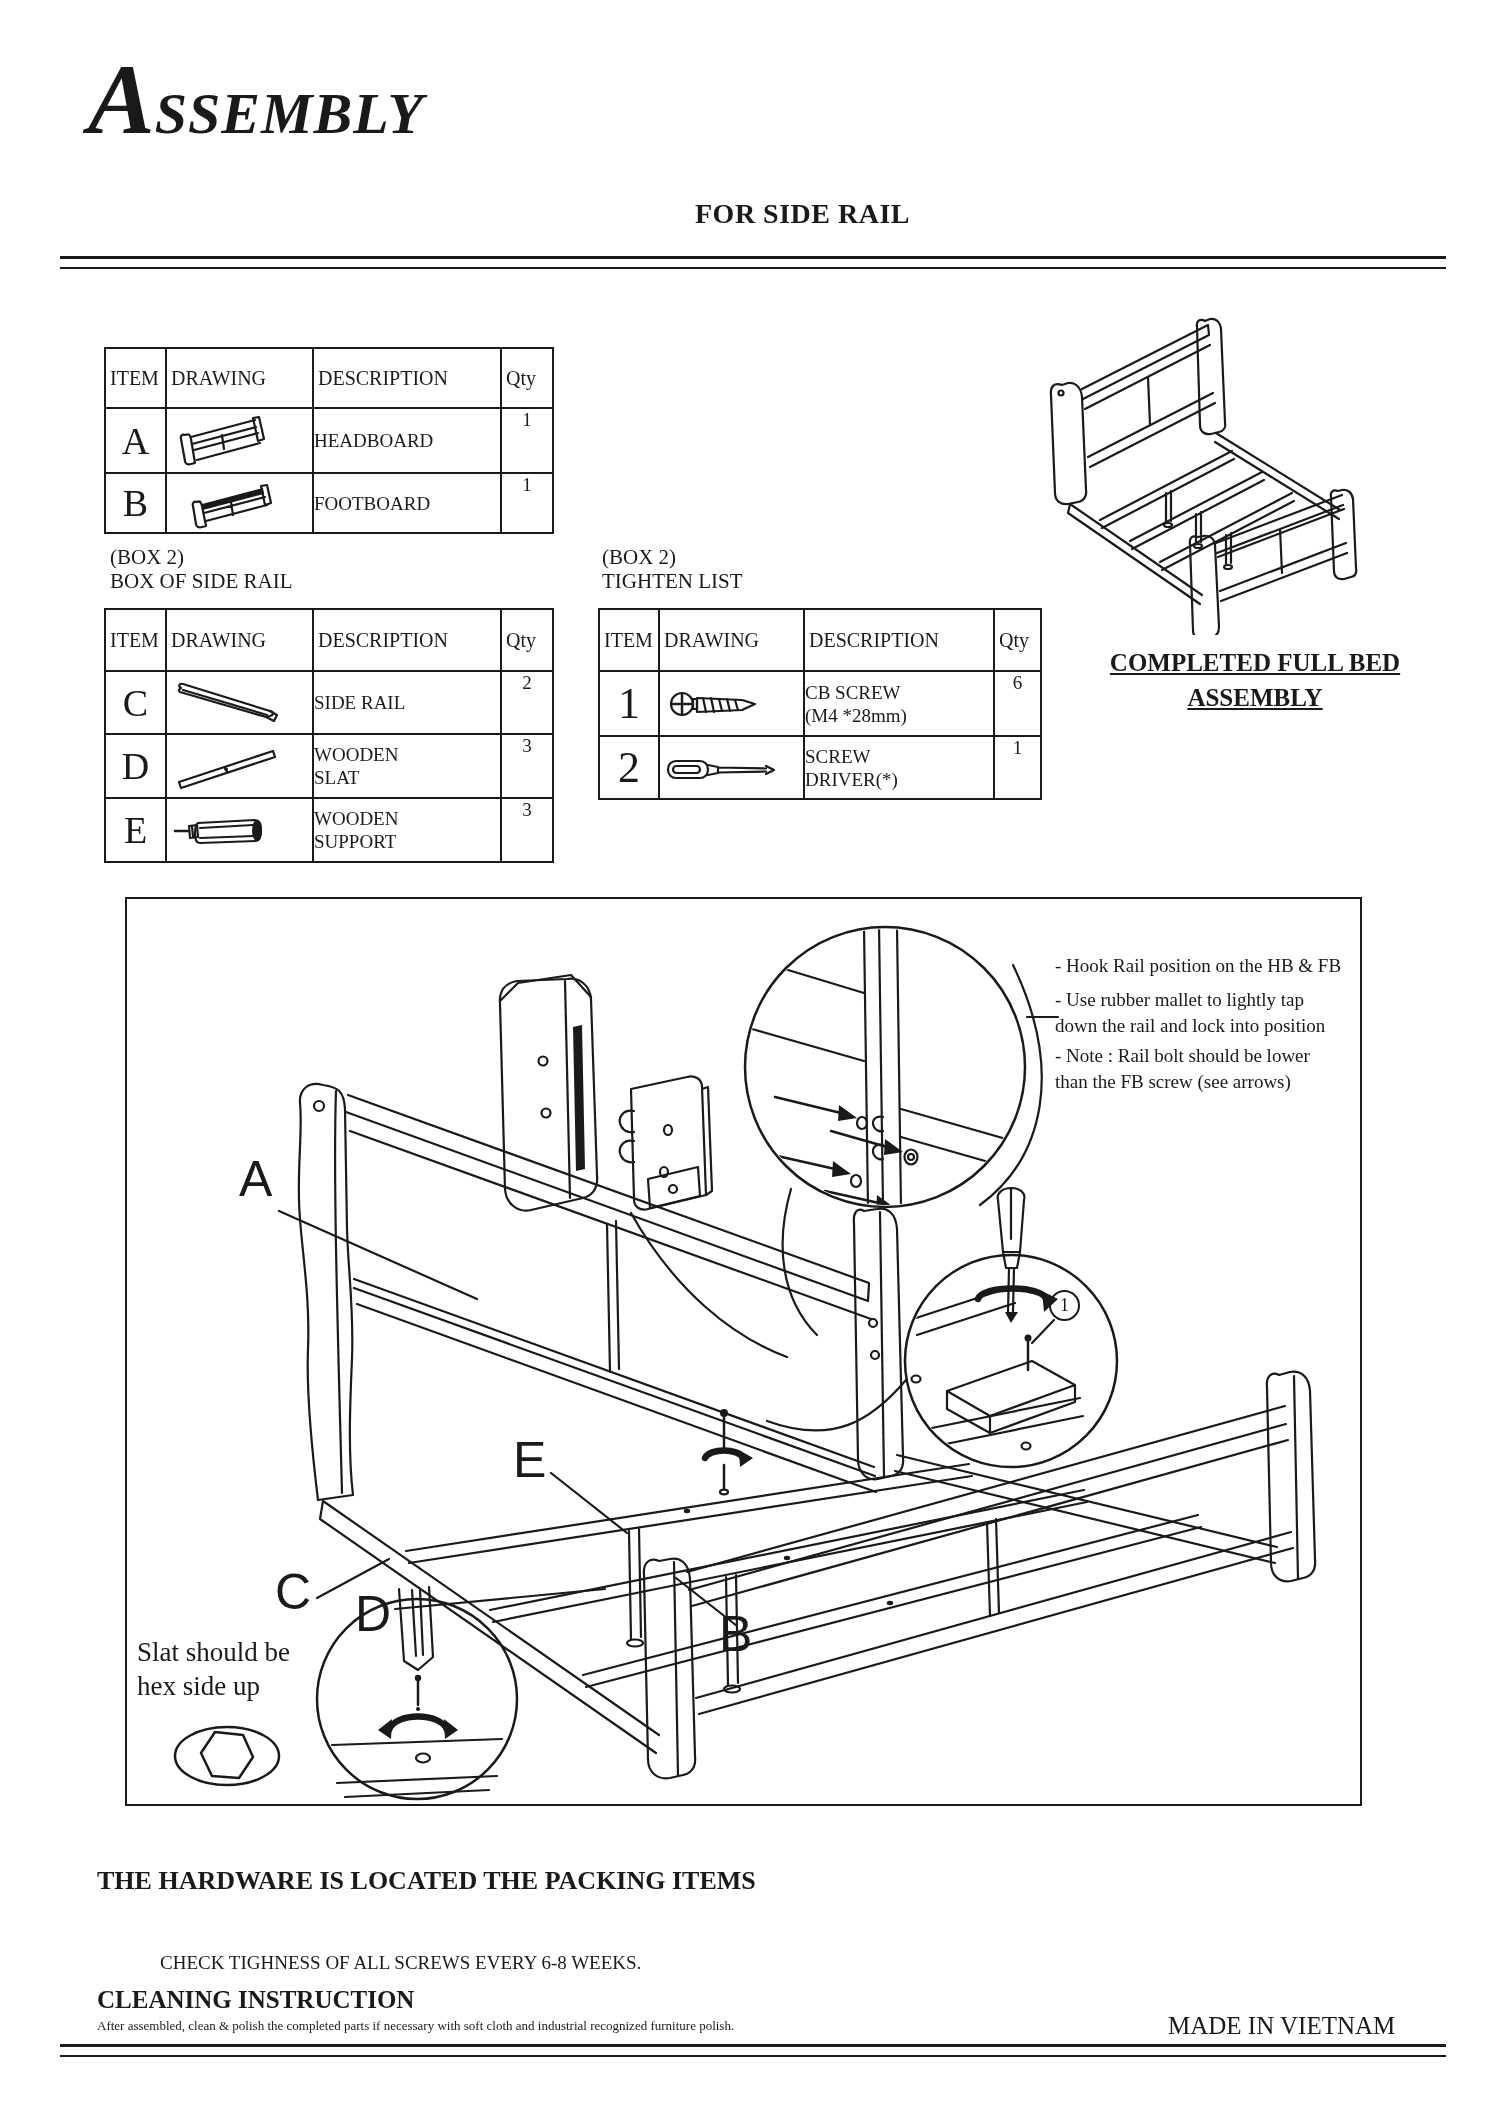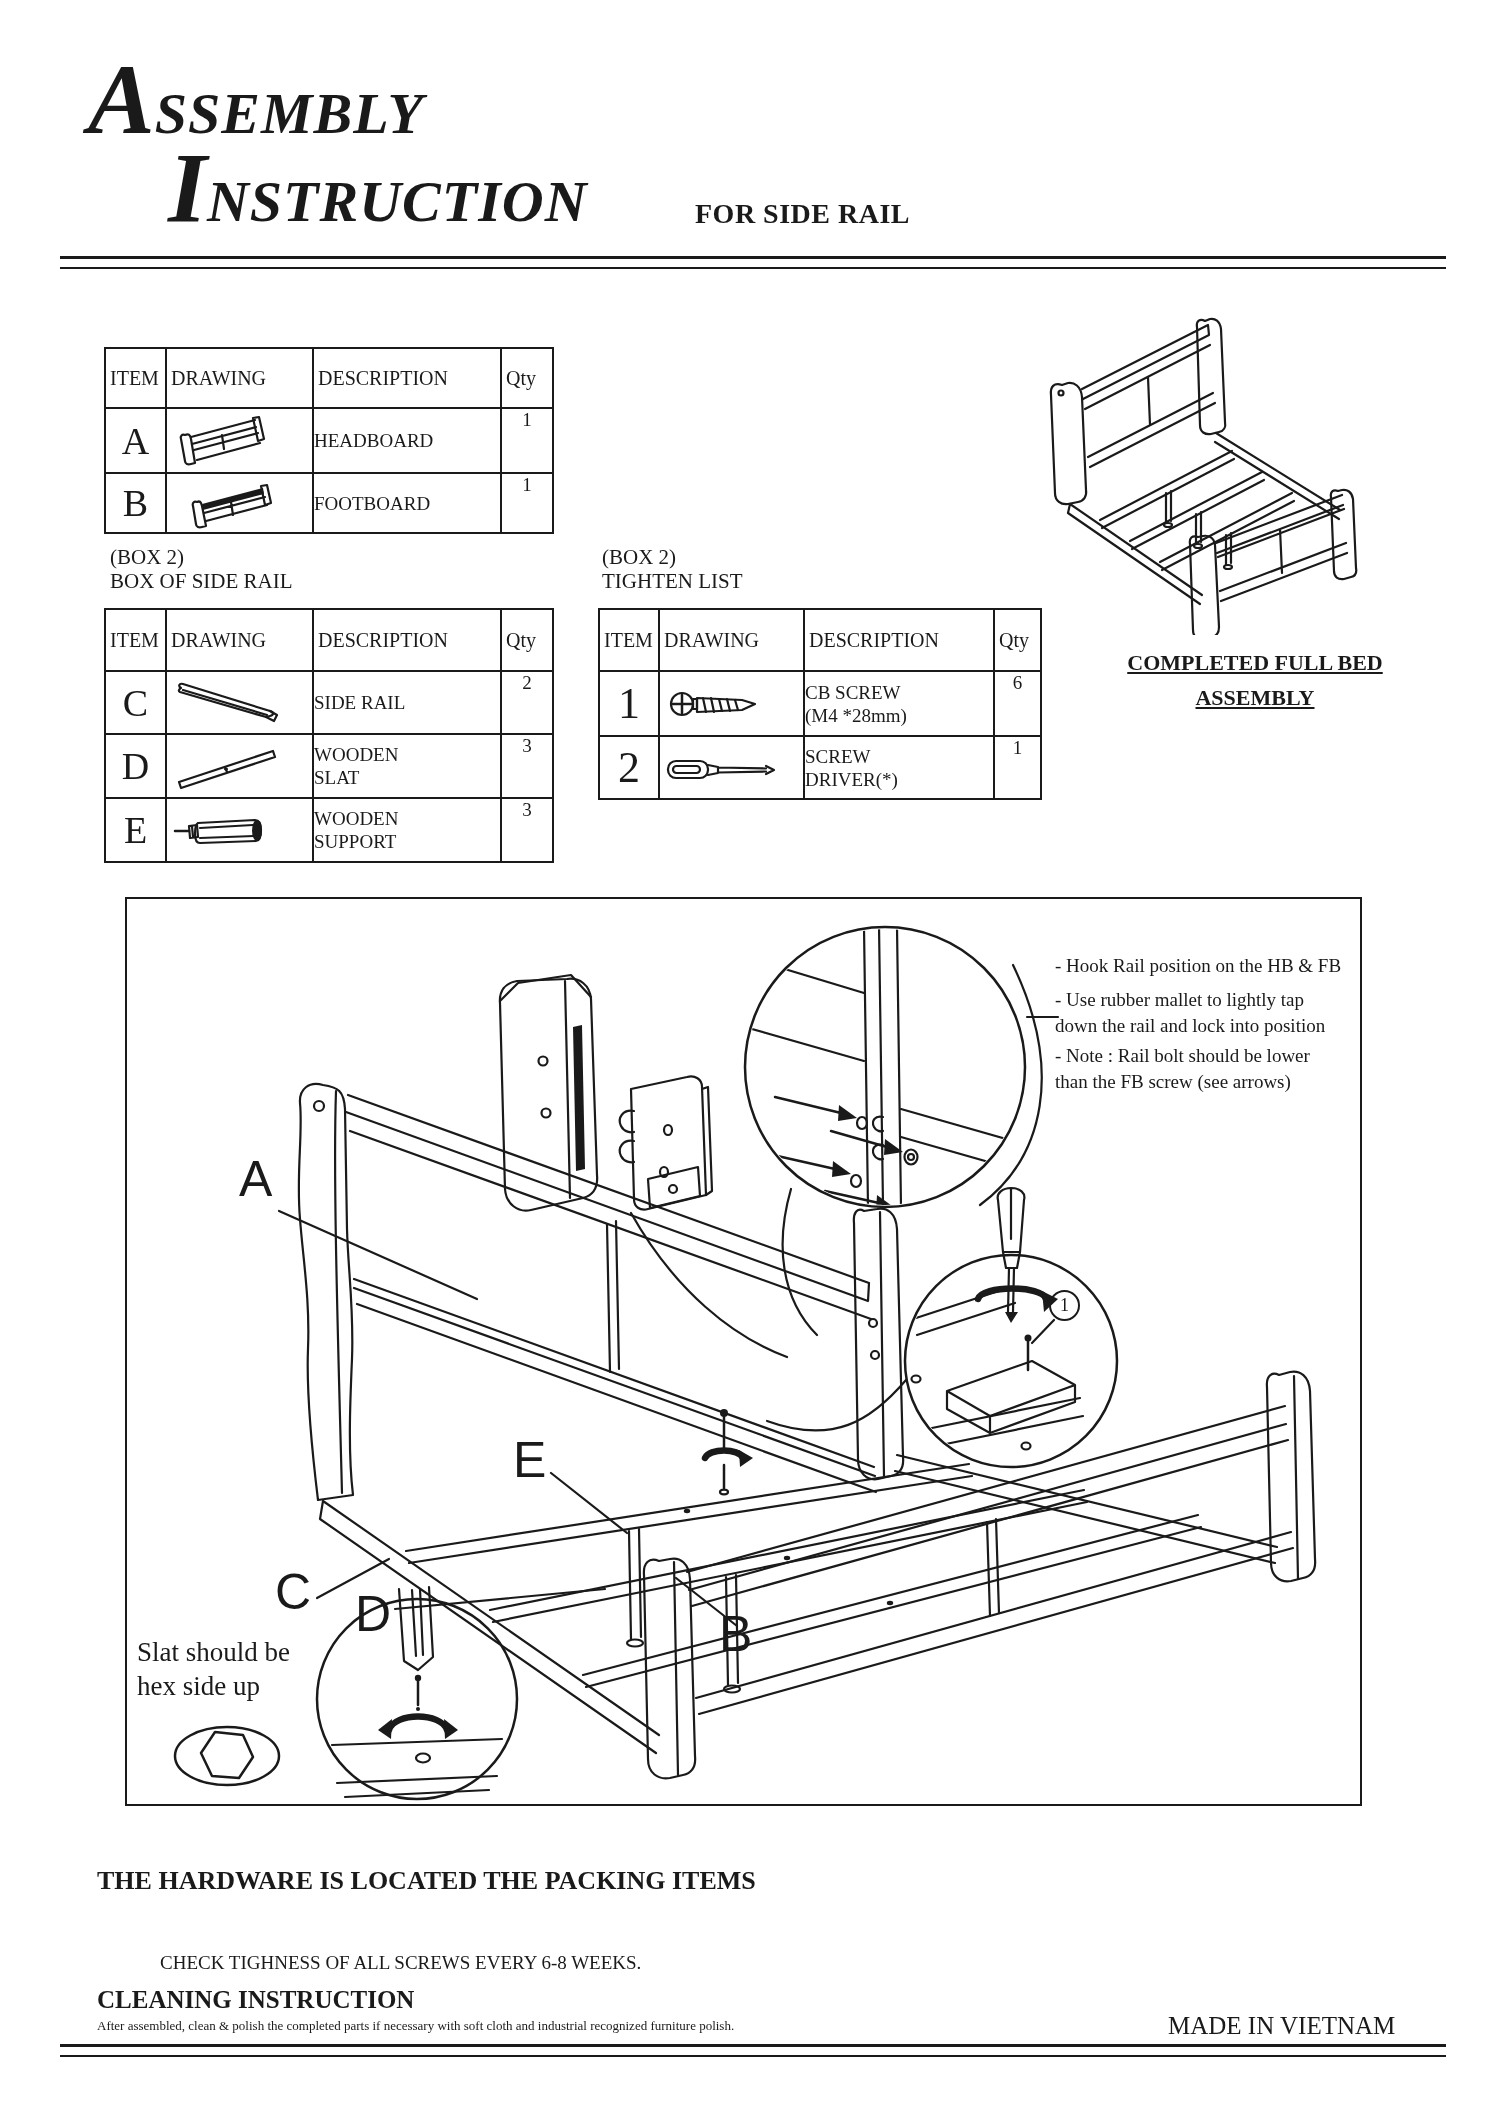--- a/index.html
+++ b/index.html
@@ -16,21 +16,21 @@
   
   table.parts{position:absolute;border-collapse:collapse;table-layout:fixed;background:#fff;border-radius:7px;}
   table.parts td,table.parts th{border:2px solid #1a1a1a;padding:0;overflow:hidden;}
   table.parts th{font-size:20px;font-weight:400;text-align:left;padding-left:4px;}
   td.itemc{font-size:38px;text-align:center;vertical-align:middle;}
   td.itemc.big{font-size:44px;}
   td.drawc{text-align:center;vertical-align:middle;}
   td.descc{font-size:19px;padding-left:24px;vertical-align:middle;line-height:23px;}
   td.qtyc{font-size:19px;text-align:center;vertical-align:top;padding-top:9px;}
   
-  .figcap{position:absolute;width:350px;text-align:center;font-weight:700;font-size:22px;line-height:35px;}
+  .figcap{position:absolute;width:350px;text-align:center;font-weight:700;font-size:25px;line-height:35px;}
   .figcap div{text-decoration:underline;}
   
   .diagram{position:absolute;left:125px;top:897px;width:1233px;height:905px;border:2.5px solid #1a1a1a;}
   .dlabel{position:absolute;font-family:"Liberation Sans","DejaVu Sans",sans-serif;font-size:50px;line-height:1;}
   .noteline{position:absolute;left:928px;font-size:19px;white-space:nowrap;}
   .slatnote{position:absolute;left:10px;font-size:27px;white-space:nowrap;}
   .callout{position:absolute;left:922px;top:391px;width:27px;height:27px;border:2px solid #1a1a1a;
            border-radius:50%;text-align:center;line-height:27px;font-size:18px;}
   
   .f-head{position:absolute;font-size:26px;font-weight:700;white-space:nowrap;}
@@ -43,21 +43,20 @@
   .ln25{stroke:#1a1a1a;fill:none;stroke-width:2.5;stroke-linecap:round;stroke-linejoin:round;}
   .fillink{fill:#1a1a1a;stroke:none;}
   .thick{stroke:#1a1a1a;fill:none;stroke-width:6.5;stroke-linecap:round;}
 </style>
 </head>
 <body>
 
 <div class="page">
 
   <div class="tline" style="left:88px;top:50px"><span class="tcap">A</span><span class="trest">SSEMBLY</span></div>
-  <div class="tline" style="left:168px;top:138px"><span class="tcap">I</span><span class="trest">NSTRUCTION</span></div>
   <div class="subtitle" style="left:695px;top:198px">FOR SIDE RAIL</div>
   <div class="rule" style="top:256px"></div>
 
   <table class="parts" style="left:104px;top:347px;width:448px">
     <colgroup>
         <col style="width:61px">
         <col style="width:147px">
         <col style="width:188px">
         <col style="width:52px">
       </colgroup>

